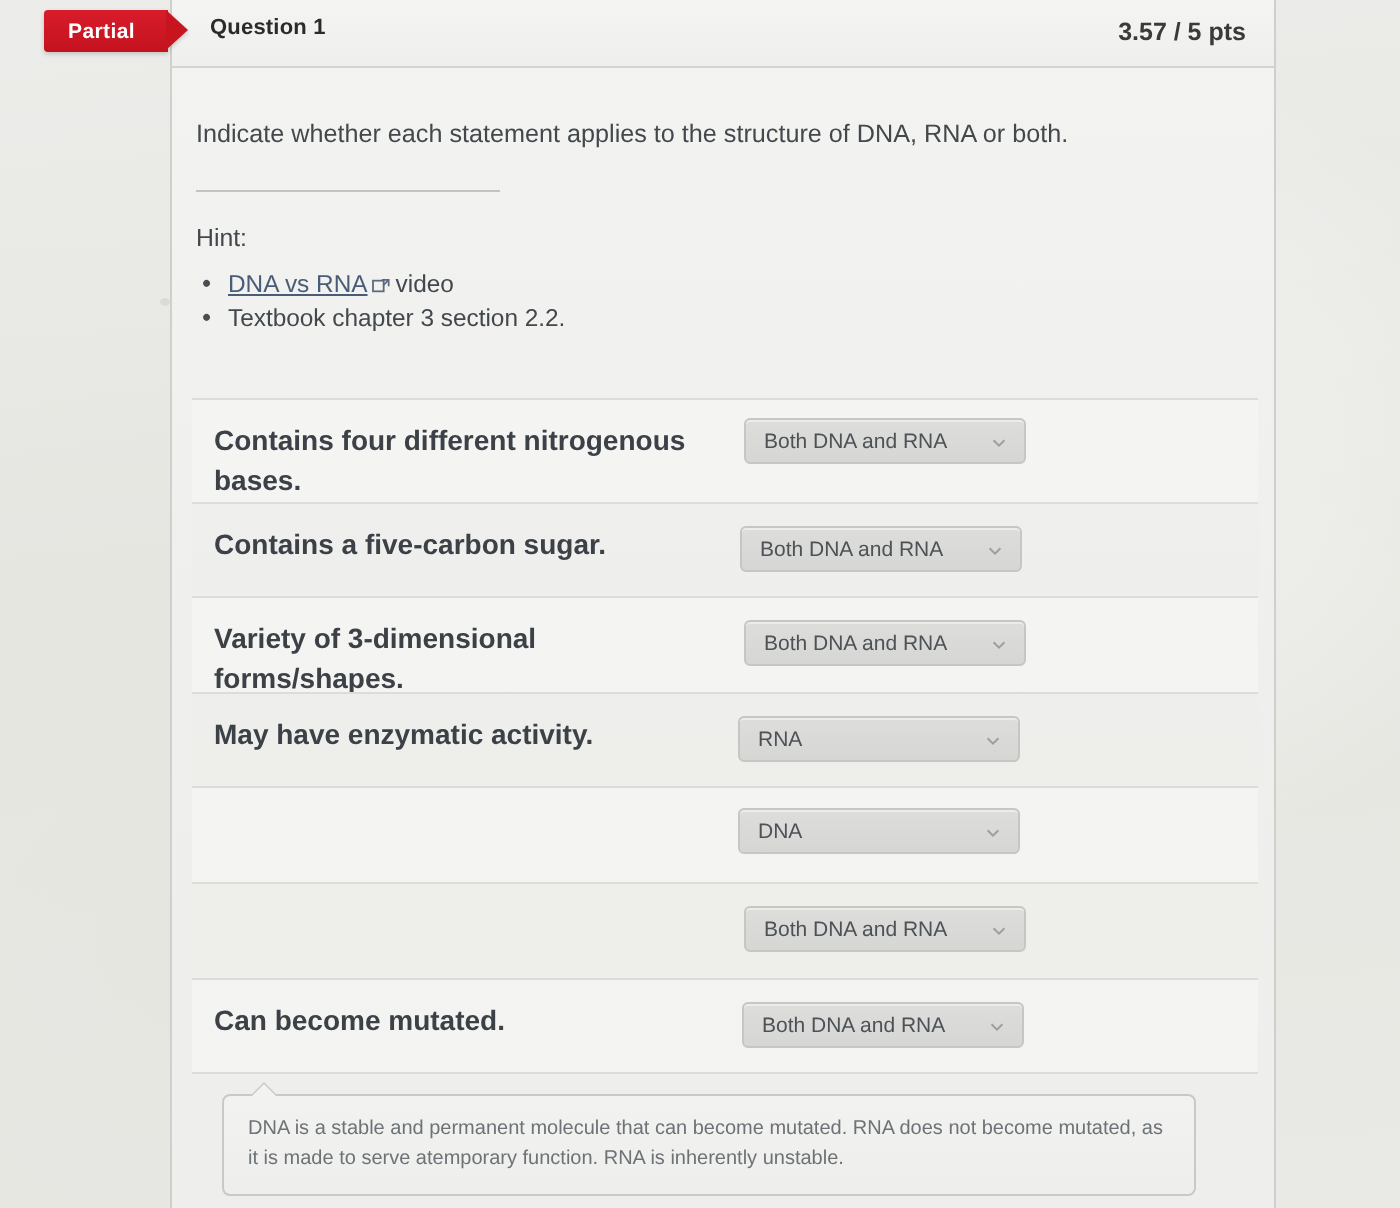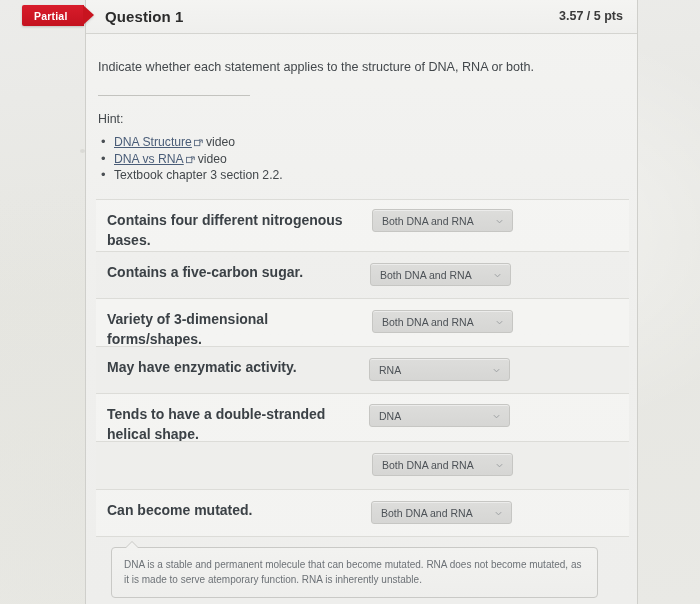--- a/index.html
+++ b/index.html
@@ -47,21 +47,21 @@
     width: 100%;
     height: 34px;
     border-bottom: 1px solid #d4d4d0;
     box-sizing: border-box;
     background: linear-gradient(180deg, #f4f4f2, #efefed);
   }
   .qtitle {
     position: absolute;
     left: 19px;
     top: 8px;
-    font-size: 15px;
+    font-size: 11px;
     font-weight: bold;
     color: #2b2b2b;
     letter-spacing: 0.1px;
     white-space: nowrap;
   }
   .qscore {
     position: absolute;
     right: 14px;
     top: 9px;
     font-size: 12.5px;
@@ -300,25 +300,20 @@
 
     <div class="qbody">
 
       <div class="prompt">Indicate whether each statement applies to the structure of DNA, RNA or both.</div>
 
       <div class="divider"></div>
 
       <div class="hint-label">Hint:</div>
 
       <ul class="hint-list">
-        <li><a class="hint-link" href="#">DNA Structure</a><span class="ext-icon"><svg viewBox="0 0 10 9" width="9" height="8">
-                <rect x="0.5" y="1.5" width="6" height="6" fill="none" stroke="#5a6a80" stroke-width="1"></rect>
-                <path d="M5.5 1.0 L9.3 1.0 L9.3 4.6" fill="none" stroke="#5a6a80" stroke-width="1"></path>
-                <path d="M9.0 1.3 L6.2 4.1" stroke="#5a6a80" stroke-width="1"></path>
-              </svg></span><span>video</span></li>
         <li><a class="hint-link" href="#">DNA vs RNA</a><span class="ext-icon"><svg viewBox="0 0 10 9" width="9" height="8">
                 <rect x="0.5" y="1.5" width="6" height="6" fill="none" stroke="#5a6a80" stroke-width="1"></rect>
                 <path d="M5.5 1.0 L9.3 1.0 L9.3 4.6" fill="none" stroke="#5a6a80" stroke-width="1"></path>
                 <path d="M9.0 1.3 L6.2 4.1" stroke="#5a6a80" stroke-width="1"></path>
               </svg></span><span>video</span></li>
         <li><span>Textbook chapter 3 section 2.2.</span></li>
       </ul>
 
       <div class="rows">
 
@@ -364,21 +359,20 @@
             <span class="sel-text">RNA</span>
             <span class="sel-chev">
                 <svg viewBox="0 0 10 10" width="9" height="9">
                   <path d="M2 3.5 L5 6.5 L8 3.5" fill="none" stroke="#6b7075" stroke-width="1.1"></path>
                 </svg>
               </span>
           </div>
         </div>
 
         <div class="row row-odd" style="height:48px;">
-          <div class="stmt">Tends to have a double-stranded helical shape.</div>
           <div class="sel" style="left:273px;top:10px;">
             <span class="sel-text">DNA</span>
             <span class="sel-chev">
                 <svg viewBox="0 0 10 10" width="9" height="9">
                   <path d="M2 3.5 L5 6.5 L8 3.5" fill="none" stroke="#6b7075" stroke-width="1.1"></path>
                 </svg>
               </span>
           </div>
         </div>
 

